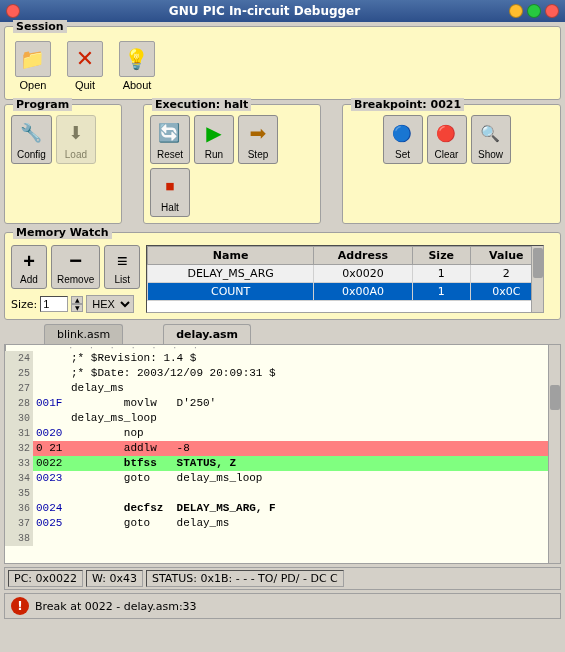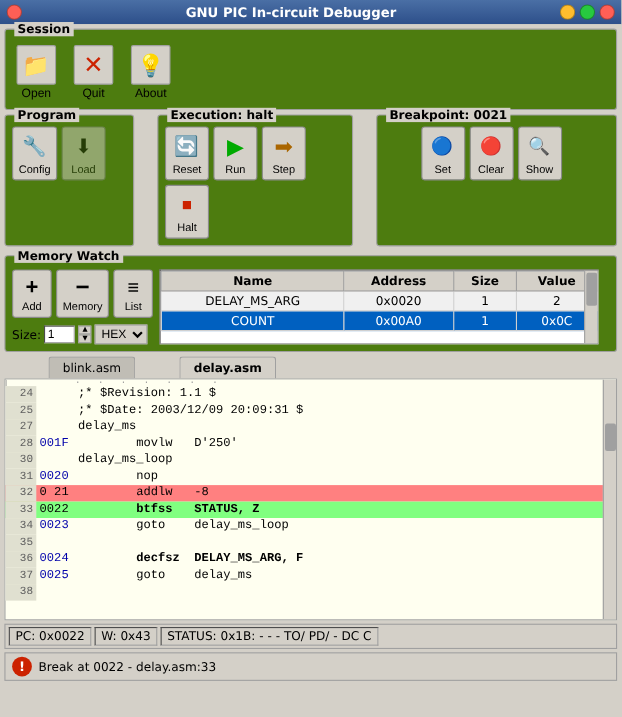--- a/index.html
+++ b/index.html
@@ -50,21 +50,21 @@
     .main-content {
       padding: 4px;
       background: #d4d0c8;
     }
 
     .group-box {
       border: 1px solid #a0a0a0;
       border-radius: 3px;
       margin-bottom: 4px;
       padding: 4px 16px 6px 6px;
-      background: #4d7c0f;
+      background: #fef9c3;
       position: relative;
     }
     .group-label {
       position: absolute;
       top: -7px;
       left: 8px;
       background: #d4d0c8;
       padding: 0 3px;
       font-size: 11px;
       font-weight: bold;
@@ -485,21 +485,21 @@
     <span class="group-label">Memory Watch</span>
     <div class="mem-watch-content">
       <div class="mem-controls">
         <div class="mem-btn-row">
           <button class="mem-btn">
             <div class="icon-box-sm" style="font-size:20px; font-weight:bold;">+</div>
             <span>Add</span>
           </button>
           <button class="mem-btn">
             <div class="icon-box-sm" style="font-size:22px; font-weight:bold;">−</div>
-            <span>Memory</span>
+            <span>Remove</span>
           </button>
           <button class="mem-btn">
             <div class="icon-box-sm" style="font-size:18px;">≡</div>
             <span>List</span>
           </button>
         </div>
         <div class="size-row">
           <span>Size:</span>
           <input class="size-input" type="text" value="1" style="">
           <div class="spin-box">
@@ -550,21 +550,21 @@
     <div class="tab">blink.asm</div>
     <div class="tab active">delay.asm</div>
   </div>
 
   <div class="code-area">
     <div class="dots-sep" style="height:6px; line-height:6px; display:flex; align-items:center; padding-left:62px; font-size:9px; letter-spacing:5px; color:#a0a0a0;">· · · · · · ·</div>
 
     <div class="code-line normal">
       <span class="ln">24</span>
       <span class="addr"></span>
-      <span class="code-text">;* $Revision: 1.1 $</span>
+      <span class="code-text">;* $Revision: 1.4 $</span>
     </div>
 
     <div class="code-line normal">
       <span class="ln">25</span>
       <span class="addr"></span>
       <span class="code-text">;* $Date: 2003/12/09 20:09:31 $</span>
     </div>
 
 
     <div class="code-line normal">

